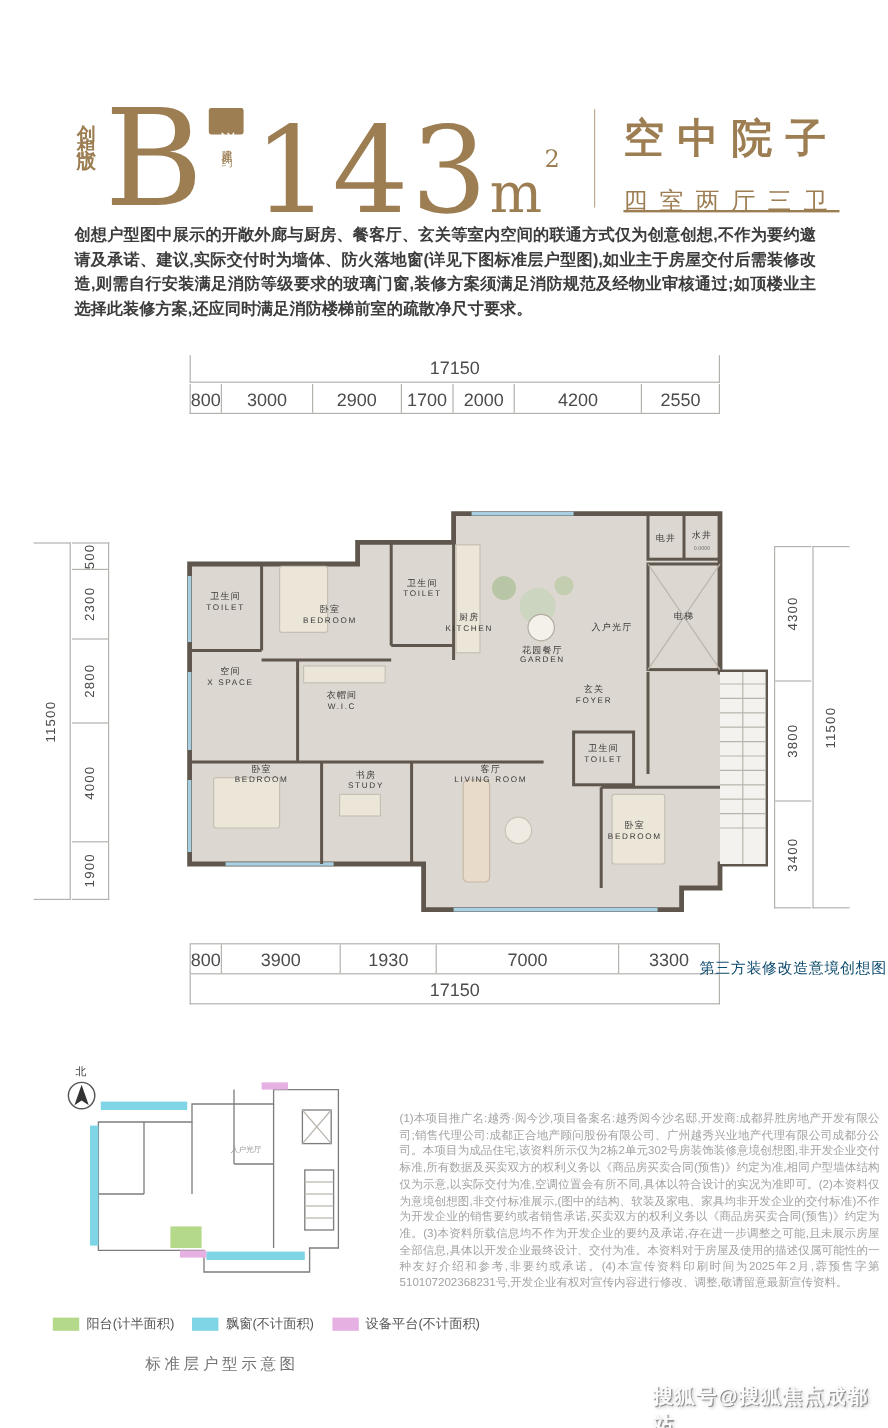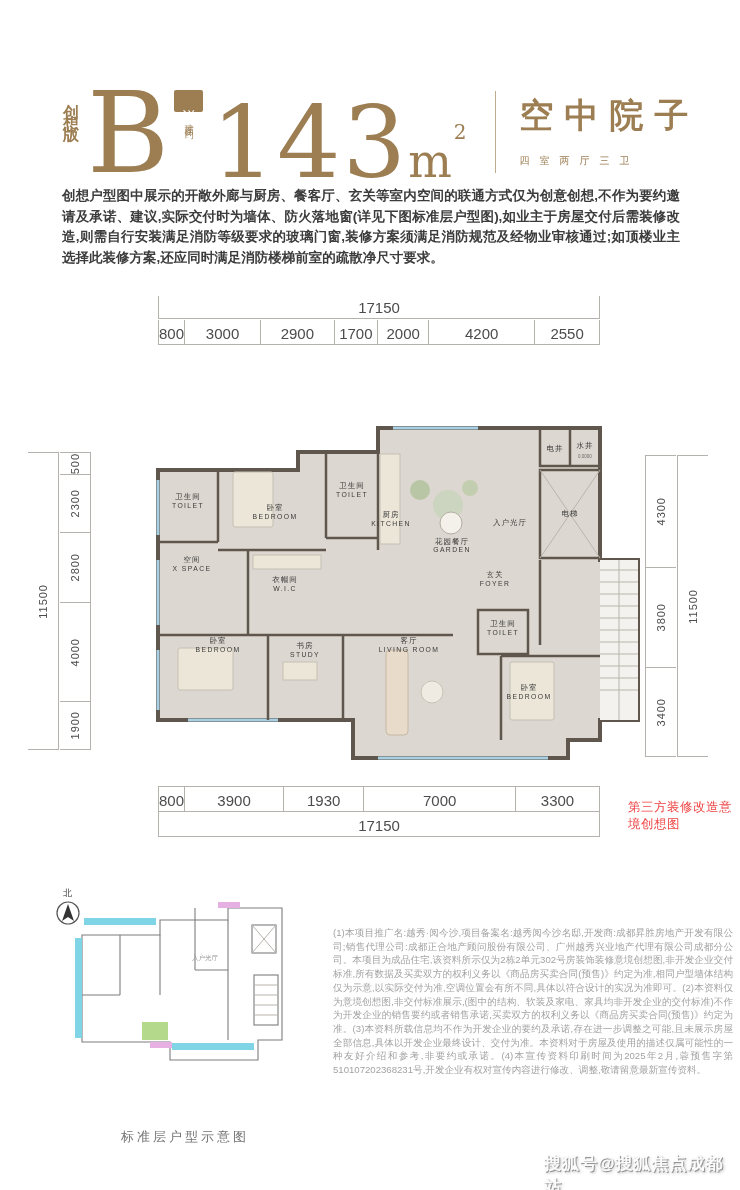--- a/index.html
+++ b/index.html
@@ -17,42 +17,42 @@
   .hdr-B{font-family:"DejaVu Serif","Liberation Serif",serif;font-size:112px;line-height:90px;font-weight:400;margin-left:6px;}
   .hdr-badgecol{display:flex;flex-direction:column;align-items:center;margin-left:5px;margin-top:2px;}
   .hdr-badge{background:var(--accent);color:#fff;writing-mode:vertical-rl;font-size:15px;letter-spacing:4px;padding:7px 5px;border-radius:2px;}
   .hdr-areaprefix{writing-mode:vertical-rl;font-size:9px;letter-spacing:3px;margin-top:5px;color:var(--accent);}
   .hdr-num{font-family:"DejaVu Serif","Liberation Serif",serif;font-size:100px;line-height:88px;font-weight:400;margin-left:8px;letter-spacing:2px;}
   .hdr-unit{font-family:"DejaVu Serif","Liberation Serif",serif;font-size:46px;}
   .hdr-unit sup{font-size:20px;vertical-align:38px;}
   .hdr-divider{width:1px;height:82px;background:#bcac8d;margin:3px 24px 0 26px;}
   .hdr-right{display:flex;flex-direction:column;margin-top:5px;}
   .hdr-title{font-size:34px;font-weight:700;letter-spacing:11px;font-family:"DejaVu Serif","Liberation Serif",serif;}
-  .hdr-sub{font-size:10px;letter-spacing:10px;margin-top:15px;font-weight:400;}
+  .hdr-sub{font-size:20px;letter-spacing:10px;margin-top:15px;font-weight:400;text-decoration:underline;}
 
   
   .notice{position:absolute;left:62px;top:186px;width:618px;font-size:13.5px;line-height:20.6px;
           font-weight:600;color:#3c3c3c;text-align:justify;}
 
   
   .hdim{position:absolute;left:158px;width:440px;display:flex;font-size:15px;color:var(--dimtext);
         border-bottom:1px solid var(--dimline);border-left:1px solid var(--dimline);border-right:1px solid var(--dimline);}
   .hdim .seg{text-align:center;display:flex;align-items:flex-end;justify-content:center;padding-bottom:2px;}
   .hdim .seg + .seg{border-left:1px solid var(--dimline);}
   .hdim.bt{border-top:1px solid var(--dimline);}
 
   .vdim{position:absolute;width:30px;display:flex;flex-direction:column;font-size:11px;color:var(--dimtext);
         border-top:1px solid var(--dimline);border-bottom:1px solid var(--dimline);}
   .vdim.br{border-right:1px solid var(--dimline);}
   .vdim.bl{border-left:1px solid var(--dimline);}
   .vdim .seg{display:flex;align-items:center;justify-content:center;}
   .vdim .seg + .seg{border-top:1px solid var(--dimline);}
   .vdim .seg span{writing-mode:vertical-rl;transform:rotate(180deg);letter-spacing:1px;}
 
-  .plan-caption{position:absolute;left:583px;top:799px;font-size:12.5px;color:#ef4444;letter-spacing:0.5px;margin-left:45px;}
+  .plan-caption{position:absolute;left:583px;top:799px;font-size:12.5px;color:#0c4a6e;letter-spacing:0.5px;}
 
   
   .plan-svg{position:absolute;left:148px;top:410px;}
   .std-svg{position:absolute;left:20px;top:880px;}
   .wall{stroke:#5f574d;stroke-width:2.5;fill:none;}
   .win{stroke:#a9cfe2;stroke-width:3;}
   .hatch{stroke:#b9b4ac;stroke-width:1;}
   .rzh{font-size:7.5px;fill:#3a3a3a;letter-spacing:1px;text-anchor:middle;font-family:"Liberation Sans",sans-serif;}
   .ren{font-size:6.8px;fill:#3a3a3a;letter-spacing:1.4px;text-anchor:middle;font-family:"Liberation Sans",sans-serif;}
   .tiny{font-size:4.5px;fill:#6a6a6a;text-anchor:middle;font-family:"Liberation Sans",sans-serif;}
@@ -291,20 +291,34 @@
       <rect x="55" y="58" width="7" height="100" fill="#7fd4e6"></rect>
       <rect x="64" y="38" width="72" height="7" fill="#7fd4e6"></rect>
       <rect x="152" y="163" width="82" height="7" fill="#7fd4e6"></rect>
       <rect x="122" y="142" width="26" height="18" fill="#b5d98b"></rect>
       <rect x="198" y="22" width="22" height="6" fill="#e7b0e2"></rect>
       <rect x="130" y="162" width="22" height="6" fill="#e7b0e2"></rect>
     </g>
     <text x="185" y="80" style="font-size:6.5px;fill:#999;text-anchor:middle;font-family:'Liberation Sans',sans-serif">入户光厅</text>
   </svg>
 
+  <div class="legend">
+    <div class="item">
+      <span class="sw sw-green"></span>
+      <span>阳台(计半面积)</span>
+    </div>
+    <div class="item">
+      <span class="sw sw-cyan"></span>
+      <span>飘窗(不计面积)</span>
+    </div>
+    <div class="item">
+      <span class="sw sw-pink"></span>
+      <span>设备平台(不计面积)</span>
+    </div>
+  </div>
 
   <div class="std-caption">标准层户型示意图</div>
 
   <div class="legal">(1)本项目推广名:越秀·阅今沙,项目备案名:越秀阅今沙名邸,开发商:成都昇胜房地产开发有限公司;销售代理公司:成都正合地产顾问股份有限公司、广州越秀兴业地产代理有限公司成都分公司。本项目为成品住宅,该资料所示仅为2栋2单元302号房装饰装修意境创想图,非开发企业交付标准,所有数据及买卖双方的权利义务以《商品房买卖合同(预售)》约定为准,相同户型墙体结构仅为示意,以实际交付为准,空调位置会有所不同,具体以符合设计的实况为准即可。(2)本资料仅为意境创想图,非交付标准展示,(图中的结构、软装及家电、家具均非开发企业的交付标准)不作为开发企业的销售要约或者销售承诺,买卖双方的权利义务以《商品房买卖合同(预售)》约定为准。(3)本资料所载信息均不作为开发企业的要约及承诺,存在进一步调整之可能,且未展示房屋全部信息,具体以开发企业最终设计、交付为准。本资料对于房屋及使用的描述仅属可能性的一种友好介绍和参考,非要约或承诺。(4)本宣传资料印刷时间为2025年2月,蓉预售字第510107202368231号,开发企业有权对宣传内容进行修改、调整,敬请留意最新宣传资料。</div>
 
   <div class="watermark">搜狐号@搜狐焦点成都站</div>
 
 </div>
 
 </body></html>

